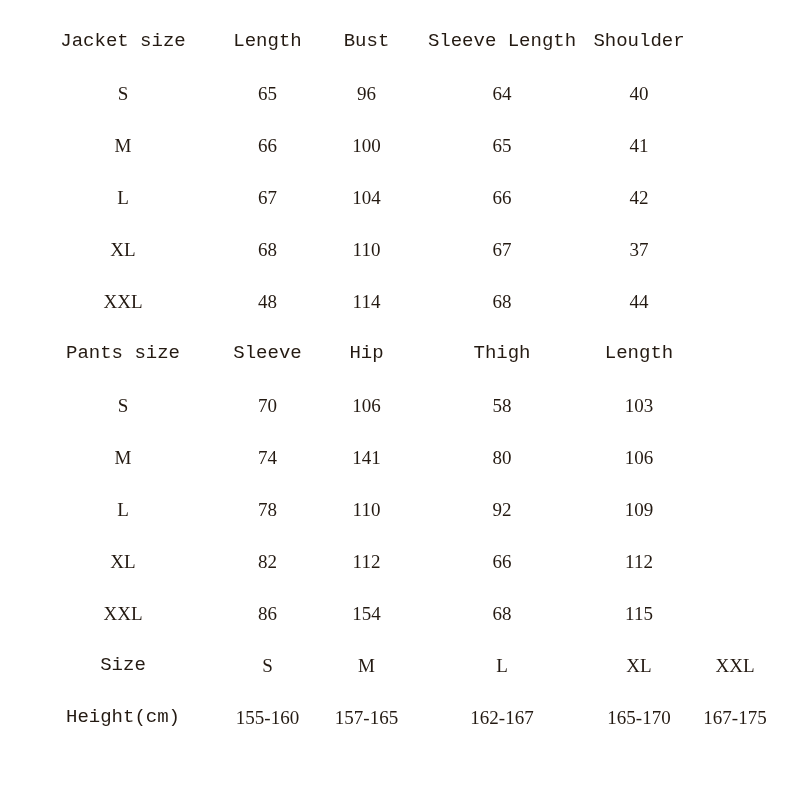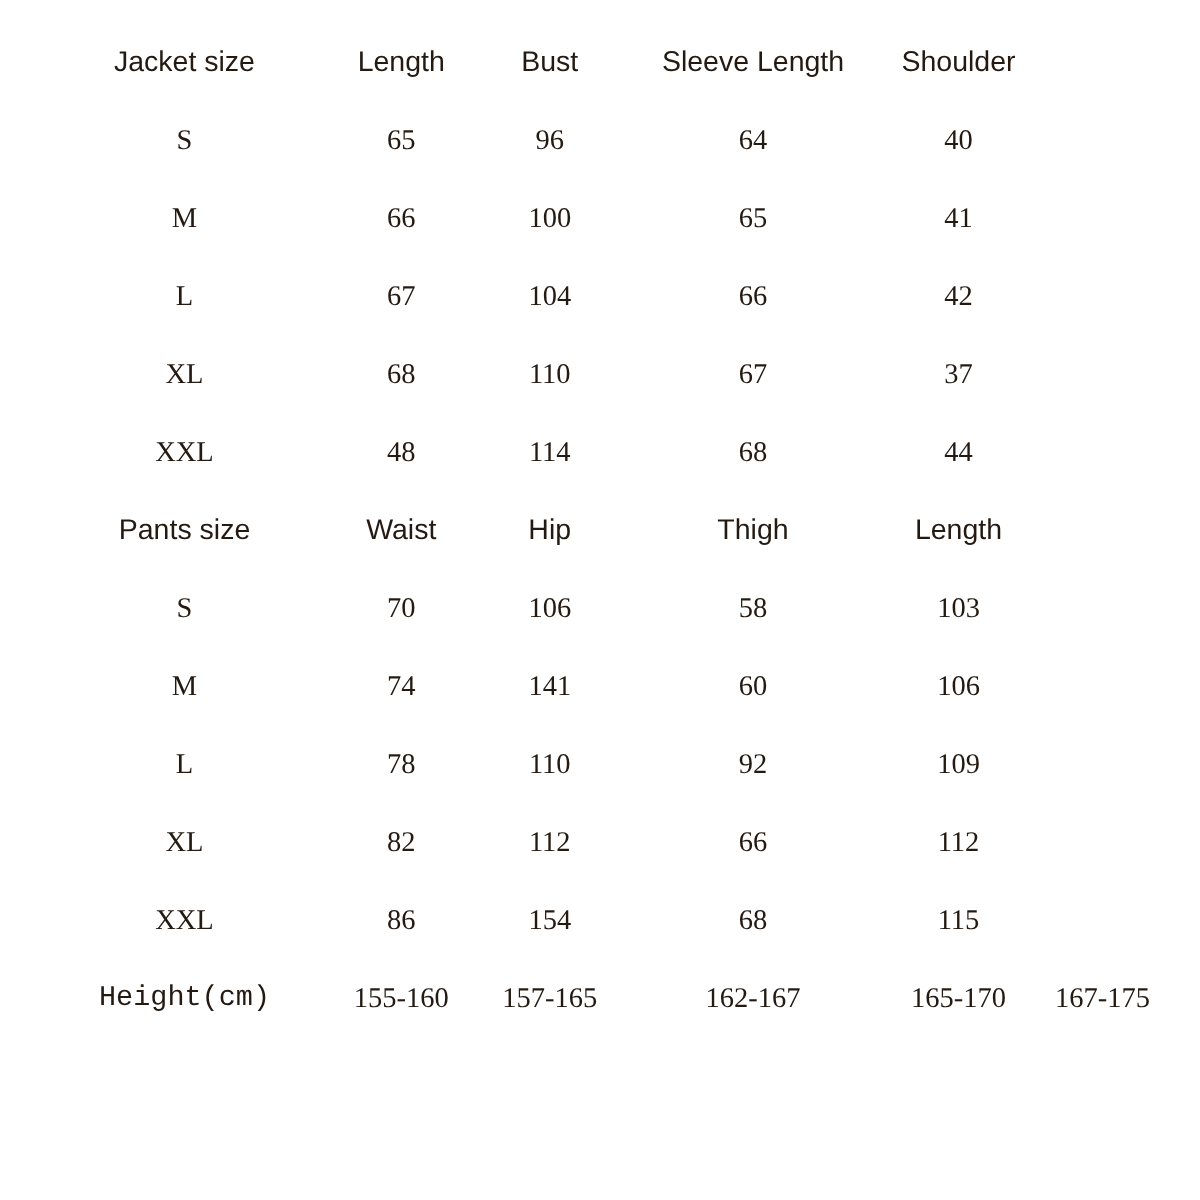--- a/index.html
+++ b/index.html
@@ -54,21 +54,21 @@
   .txt-white { color: #fdfbf7; }
 
   .hdr-row td { height: 60px; padding-bottom: 10px; }
   .sizecm-row td { height: 49px; padding-bottom: 12px; }
   .banner-row td { height: 50px; padding-bottom: 11px; }
   .advice-row td { height: 46px; padding-bottom: 11px; }
   .data-row td { height: 49px; padding-bottom: 11px; }
   .adv-data-row td { height: 48px; padding-bottom: 11px; }
 
   .mono-label {
-    font-family: Liberation Sans, sans-serif;
+    font-family: Liberation Mono, monospace;
     font-size: 18px;
     letter-spacing: 0px;
   }
   .mono-label-sm {
     font-family: "Liberation Mono", "DejaVu Sans Mono", monospace;
     font-size: 17px;
   }
   .serif-val {
     font-family: "Liberation Serif", "DejaVu Serif", serif;
     font-size: 20px;
@@ -138,40 +138,40 @@
       <td class="cell-beige serif-val">XXL</td>
       <td class="cell-beige serif-val">48</td>
       <td class="cell-beige serif-val">114</td>
       <td class="cell-beige serif-val">68</td>
       <td class="cell-beige serif-val">44</td>
       <td class="cell-blank"></td>
     </tr>
 
     <tr class="banner-row">
       <td class="cell-orange txt-white mono-label">Pants size</td>
-      <td class="cell-orange txt-white mono-label">Waist</td>
+      <td class="cell-orange txt-white mono-label">Sleeve</td>
       <td class="cell-orange txt-white mono-label">Hip</td>
       <td class="cell-orange txt-white mono-label">Thigh</td>
       <td class="cell-orange txt-white mono-label">Length</td>
       <td class="cell-blank"></td>
     </tr>
 
     <tr class="data-row">
       <td class="cell-beige serif-val">S</td>
       <td class="cell-beige serif-val">70</td>
       <td class="cell-beige serif-val">106</td>
       <td class="cell-beige serif-val">58</td>
       <td class="cell-beige serif-val">103</td>
       <td class="cell-blank"></td>
     </tr>
     <tr class="data-row">
       <td class="cell-beige serif-val">M</td>
       <td class="cell-beige serif-val">74</td>
       <td class="cell-beige serif-val">141</td>
-      <td class="cell-beige serif-val">60</td>
+      <td class="cell-beige serif-val">80</td>
       <td class="cell-beige serif-val">106</td>
       <td class="cell-blank"></td>
     </tr>
     <tr class="data-row">
       <td class="cell-beige serif-val">L</td>
       <td class="cell-beige serif-val">78</td>
       <td class="cell-beige serif-val">110</td>
       <td class="cell-beige serif-val">92</td>
       <td class="cell-beige serif-val">109</td>
       <td class="cell-blank"></td>
@@ -187,20 +187,28 @@
     <tr class="data-row">
       <td class="cell-beige serif-val">XXL</td>
       <td class="cell-beige serif-val">86</td>
       <td class="cell-beige serif-val">154</td>
       <td class="cell-beige serif-val">68</td>
       <td class="cell-beige serif-val">115</td>
       <td class="cell-blank"></td>
     </tr>
 
 
+    <tr class="adv-data-row">
+      <td class="cell-beige mono-label-sm">Size</td>
+      <td class="cell-beige serif-val">S</td>
+      <td class="cell-beige serif-val">M</td>
+      <td class="cell-beige serif-val">L</td>
+      <td class="cell-beige serif-val">XL</td>
+      <td class="cell-beige serif-val">XXL</td>
+    </tr>
 
     <tr class="adv-data-row">
       <td class="cell-beige mono-label-sm">Height(cm)</td>
       <td class="cell-beige serif-val-sm">155-160</td>
       <td class="cell-beige serif-val-sm">157-165</td>
       <td class="cell-beige serif-val-sm">162-167</td>
       <td class="cell-beige serif-val-sm">165-170</td>
       <td class="cell-beige serif-val-sm">167-175</td>
     </tr>
 

